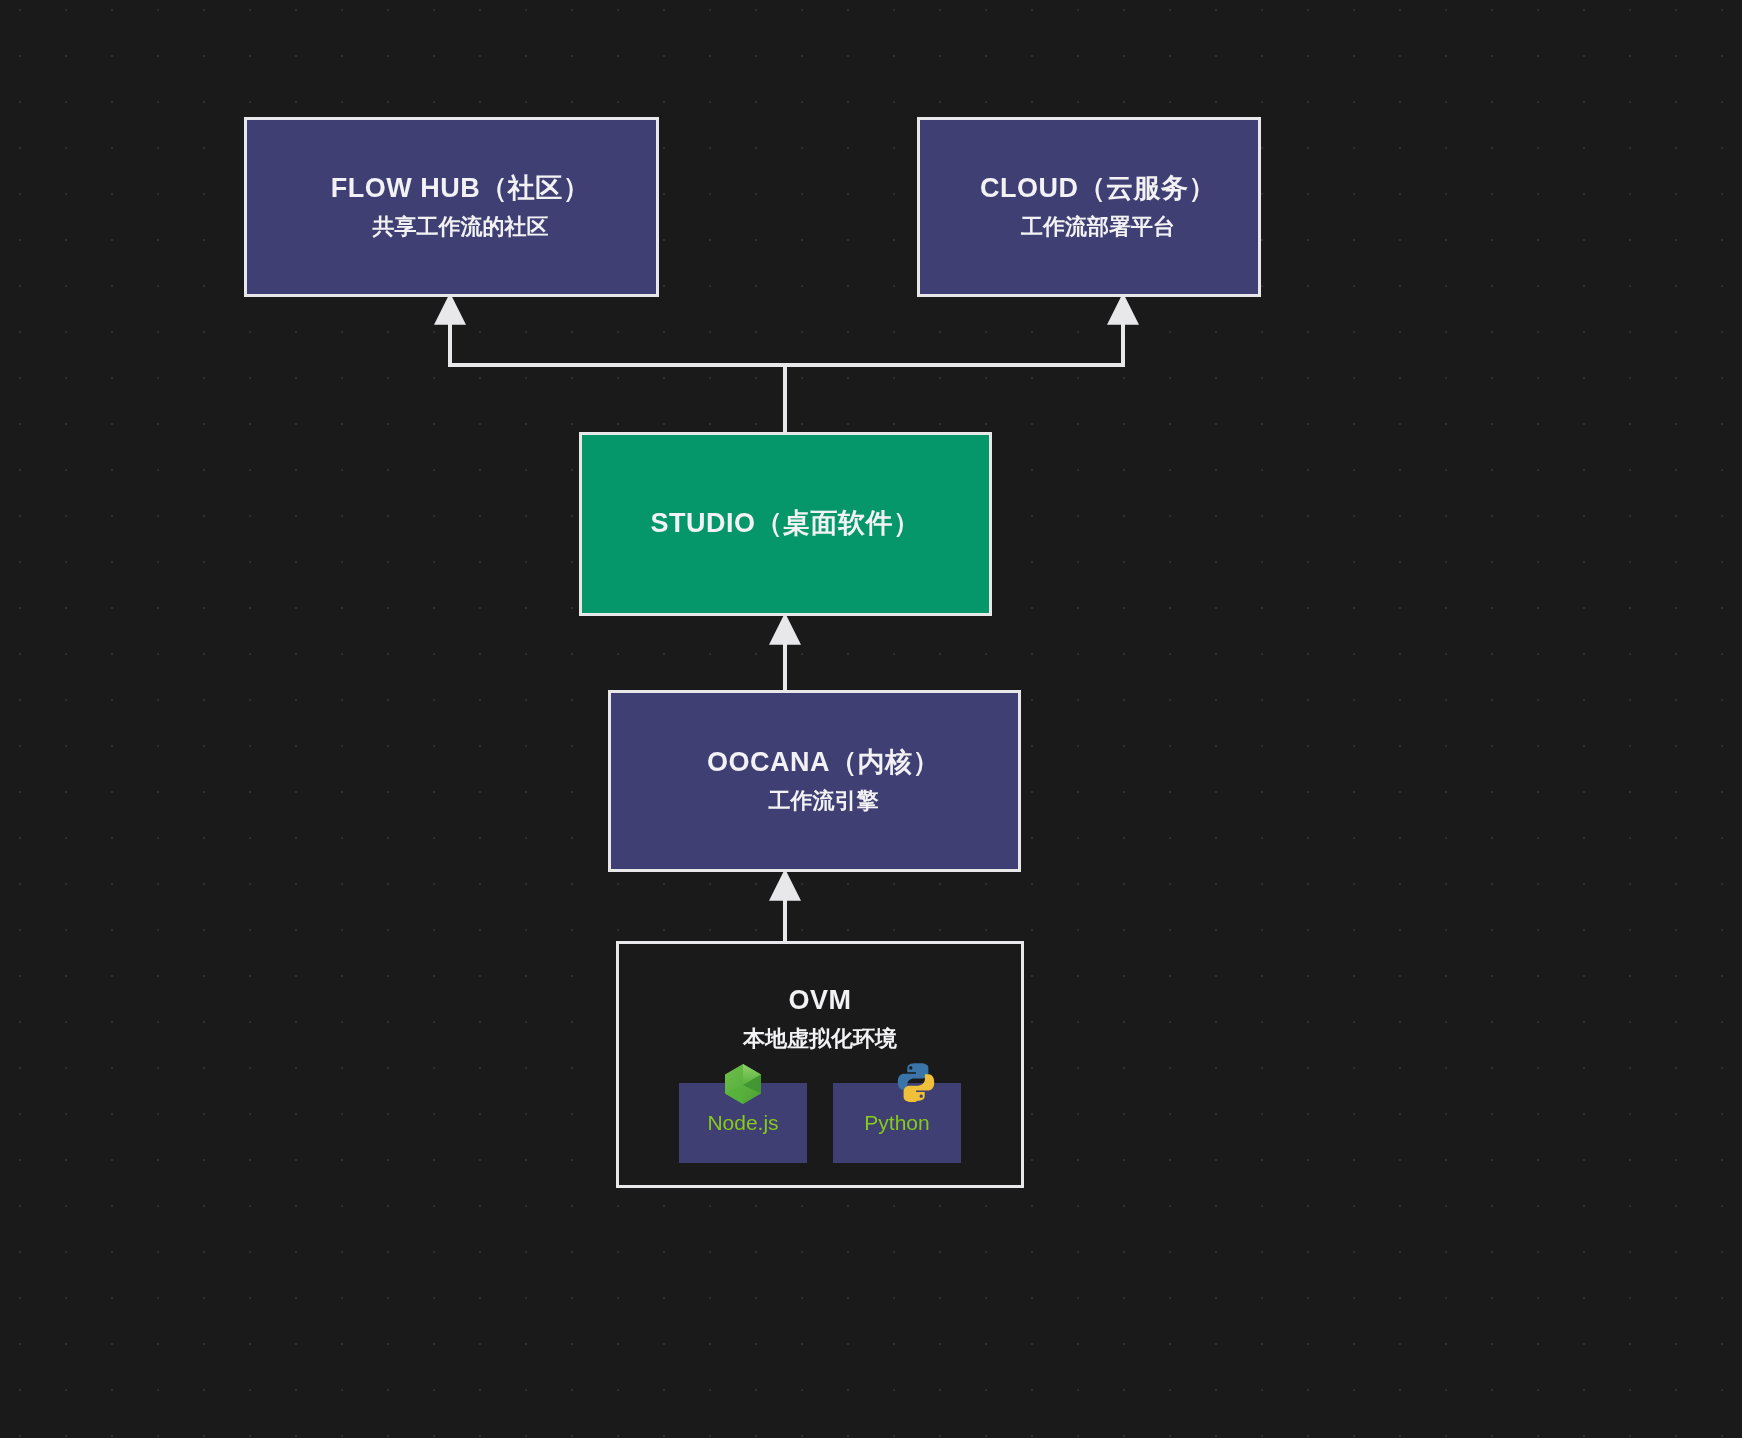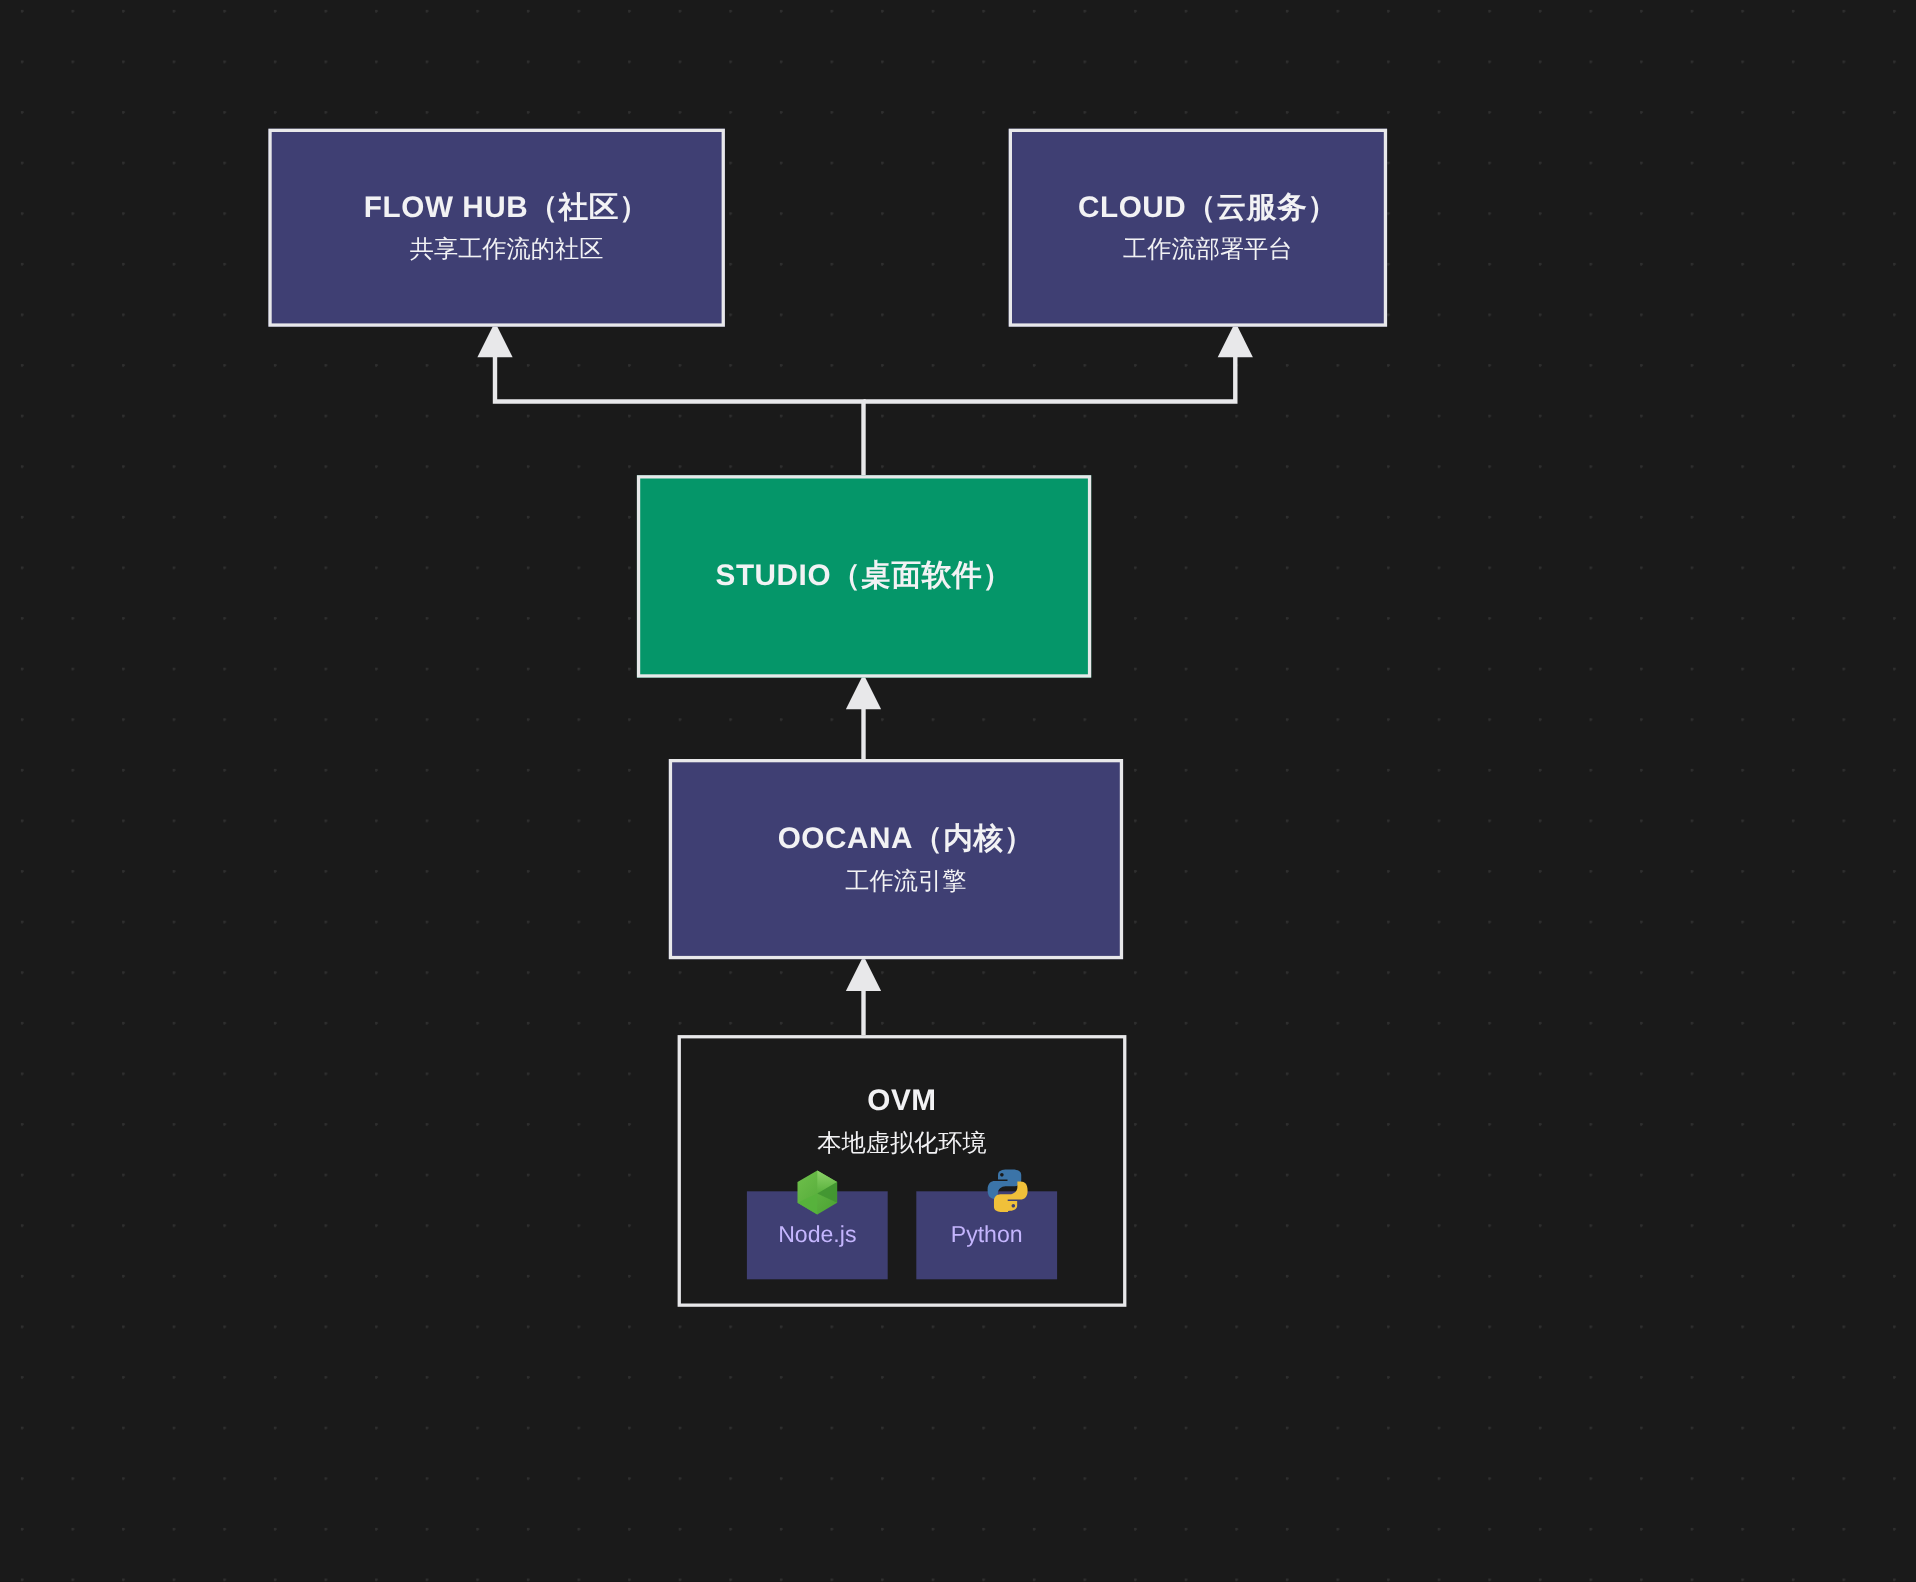--- a/index.html
+++ b/index.html
@@ -49,21 +49,21 @@
   }
   .node .title {
     font-size: 27px;
     font-weight: bold;
     letter-spacing: 0.5px;
     line-height: 1.25;
     white-space: nowrap;
   }
   .node .subtitle {
     font-size: 22px;
-    font-weight: normal;
+    font-weight: bold;
     line-height: 1.3;
     margin-top: 7px;
     white-space: nowrap;
   }
 
   .node.purple { background: #3f3f73; padding-left: 18px; }
   .node.green  { background: #059669; }
   .node.plain  { background: #1a1a1a; }
 
   
@@ -85,21 +85,21 @@
     gap: 26px;
   }
   .runtime {
     position: relative;
     width: 128px;
     height: 80px;
     background: #3f3f73;
     display: flex;
     align-items: center;
     justify-content: center;
-    color: #c4b5fd;
+    color: #84cc16;
     font-size: 21px;
   }
   .runtime .glyph {
     position: absolute;
     top: -22px;
     width: 46px;
     height: 46px;
   }
   .runtime .glyph.node-glyph { left: 50%; transform: translateX(-50%); }
   .runtime .glyph.py-glyph   { left: 50%; transform: translateX(-4px); top: -24px; }

